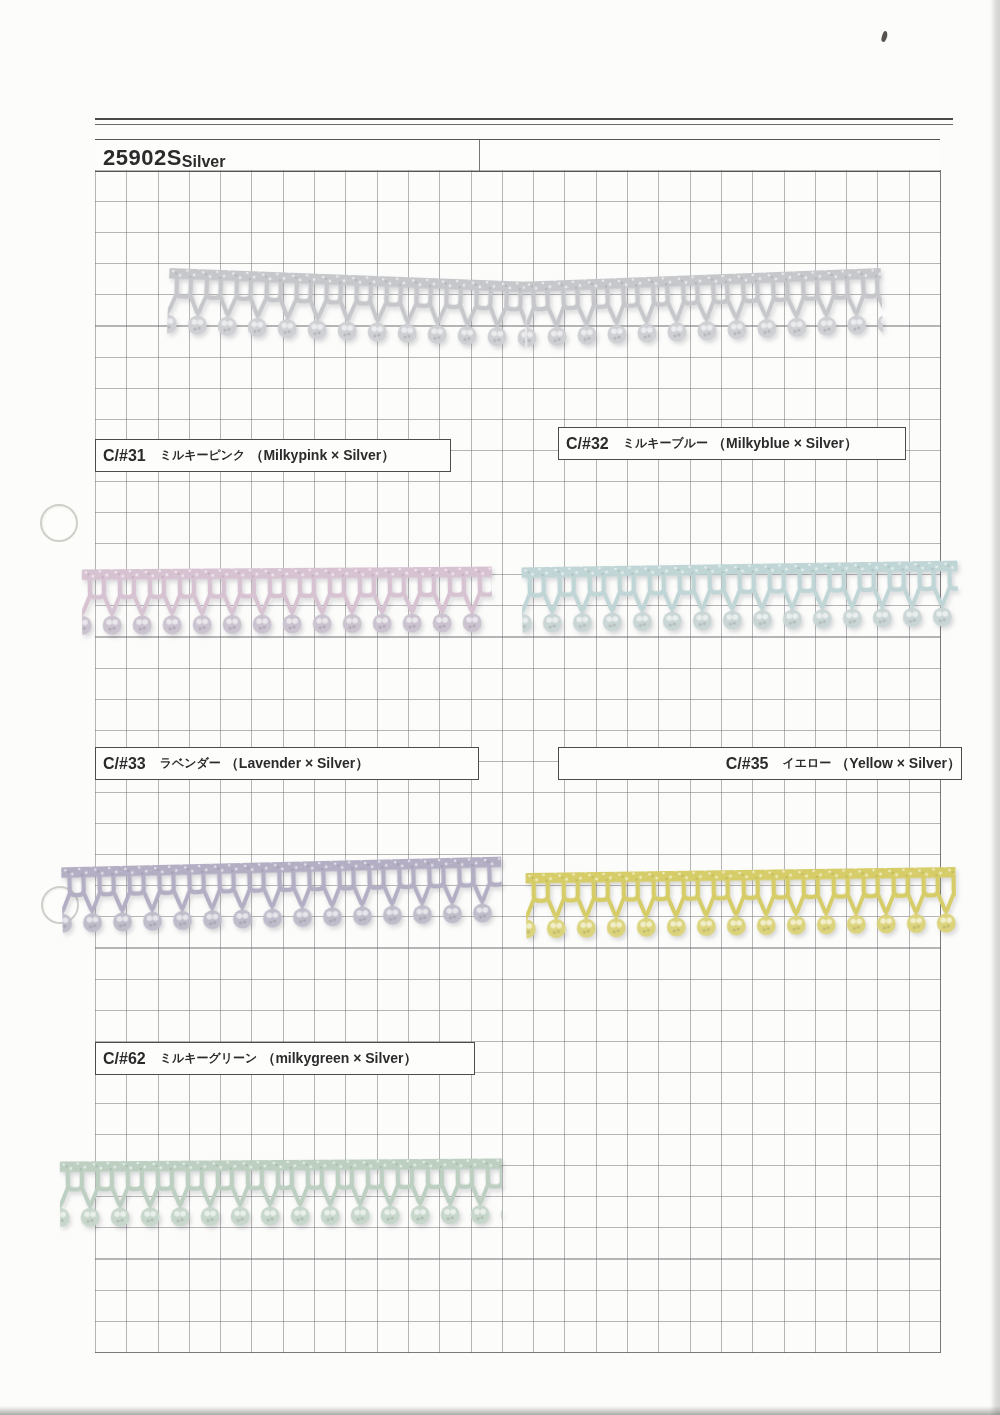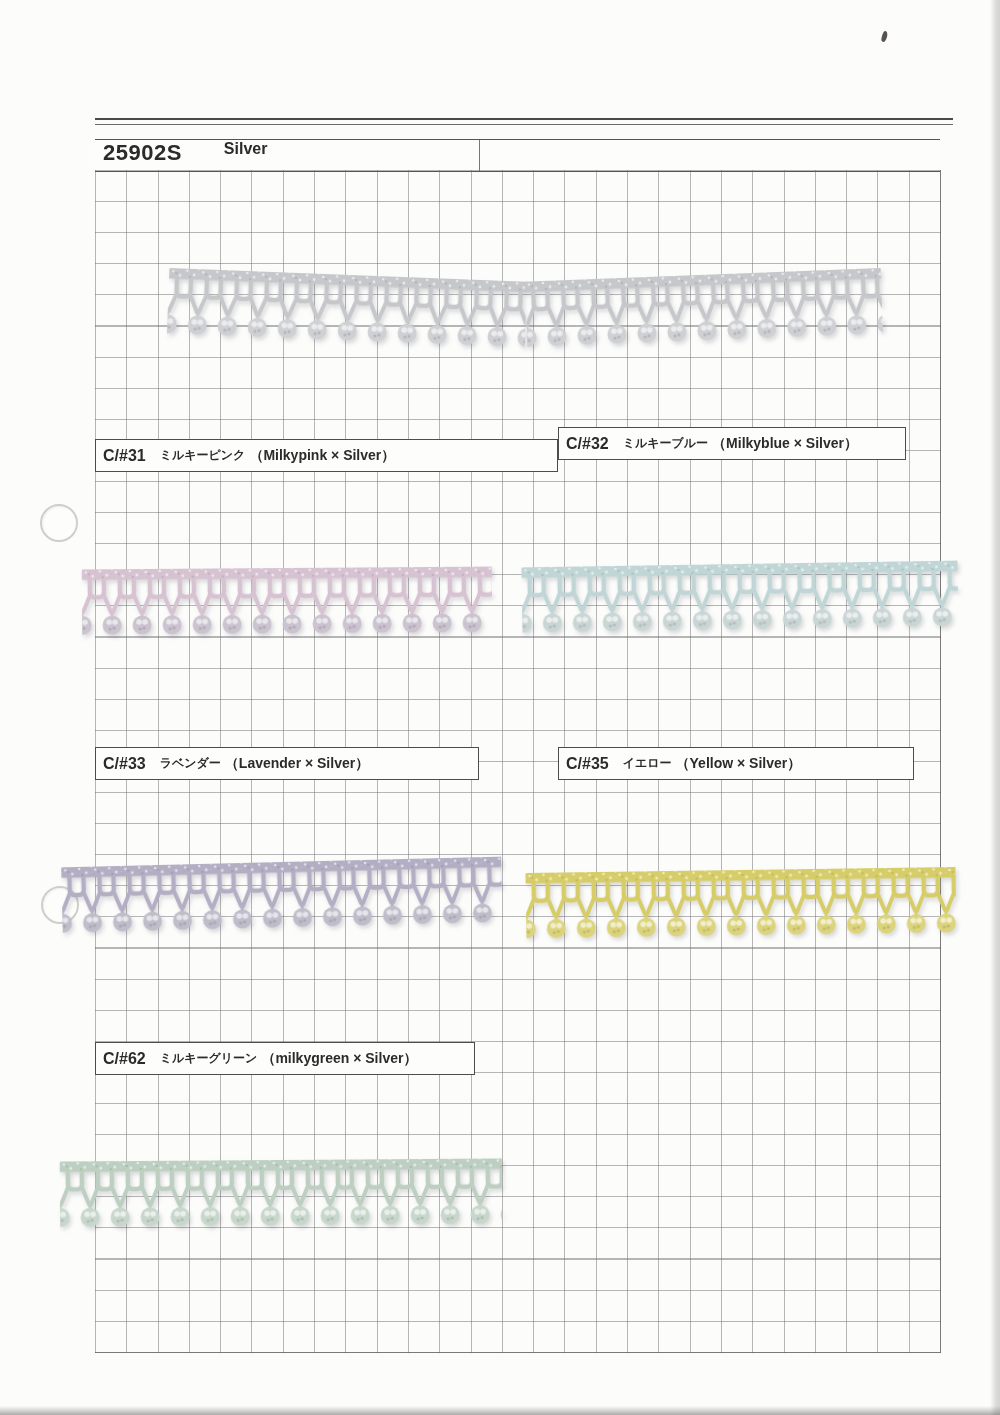--- a/index.html
+++ b/index.html
@@ -13,21 +13,21 @@
     position:absolute; left:95px; top:118px; width:858px; height:4px;
     border-top:2.5px solid #4a4a4a; border-bottom:1.5px solid #6a6a6a;
   }
   
   .header-row{
     position:absolute; left:95px; top:139px; width:845px; height:31px;
     border-top:1px solid #555; border-bottom:1px solid #555;
     display:flex; background:#fdfdfc;
   }
   .header-left{
-    width:385px; display:flex; align-items:flex-start; gap:42px;
+    width:385px; display:flex; align-items:flex-end; 
     border-right:1px solid #777; padding-left:8px; box-sizing:border-box;
   }
   .title-code{font-size:22px; font-weight:bold; letter-spacing:.5px;}
   .title-name{font-size:16px; font-weight:bold;}
   .header-right{
     flex:1; display:flex; align-items:center; padding-left:8px;
     font-size:13px; font-weight:bold; letter-spacing:.2px;
   }
   
   .grid{
@@ -125,21 +125,21 @@
             <circle cx="28" cy="62" r="1.6"></circle>
         </g>
       </pattern>
     </defs>
     <rect x="0" y="0" width="358" height="78" fill="url(#p0)"></rect>
   </svg>
   <svg class="lace" style="left:526px; top:266px; transform-origin:100% 50%; transform:rotate(-2.2deg);" width="356" height="78">
     <rect x="0" y="0" width="356" height="78" fill="url(#p0)"></rect>
   </svg>
 
-  <div class="label-box" style="left:95px; top:439px; width:463px;">
+  <div class="label-box" style="left:95px; top:439px; width:356px;">
     <span class="code">C/#31</span>
     <span class="jp">ミルキーピンク</span>
     <span class="en">（Milkypink × Silver）</span>
   </div>
   <svg class="lace" style="left:82px; top:566px; transform:rotate(-0.4deg);" width="410" height="78">
     <defs>
       <pattern id="p1" width="30" height="78" patternUnits="userSpaceOnUse">
         <g fill="#d7c2d2">
           <rect x="-1" y="2" width="32" height="5.6" rx="2.8"></rect>
           <rect x="-1" y="7" width="32" height="5.6" rx="2.8"></rect>
@@ -251,21 +251,21 @@
           <circle cx="7" cy="7" r="1"></circle>
             <circle cx="21" cy="10" r="1"></circle>
           <circle cx="2" cy="61" r="1.6"></circle>
             <circle cx="28" cy="62" r="1.6"></circle>
         </g>
       </pattern>
     </defs>
     <rect x="0" y="0" width="440" height="78" fill="url(#p3)"></rect>
   </svg>
 
-  <div class="label-box" style="left:558px; top:747px; width:356px;">
+  <div class="label-box" style="left:558px; top:747px; width:404px;justify-content:flex-end;">
     <span class="code">C/#35</span>
     <span class="jp">イエロー</span>
     <span class="en">（Yellow × Silver）</span>
   </div>
   <svg class="lace" style="left:526px; top:868px; transform:rotate(-0.8deg);" width="430" height="78">
     <defs>
       <pattern id="p4" width="30" height="78" patternUnits="userSpaceOnUse">
         <g fill="#d6cd68">
           <rect x="-1" y="2" width="32" height="5.6" rx="2.8"></rect>
           <rect x="-1" y="7" width="32" height="5.6" rx="2.8"></rect>

